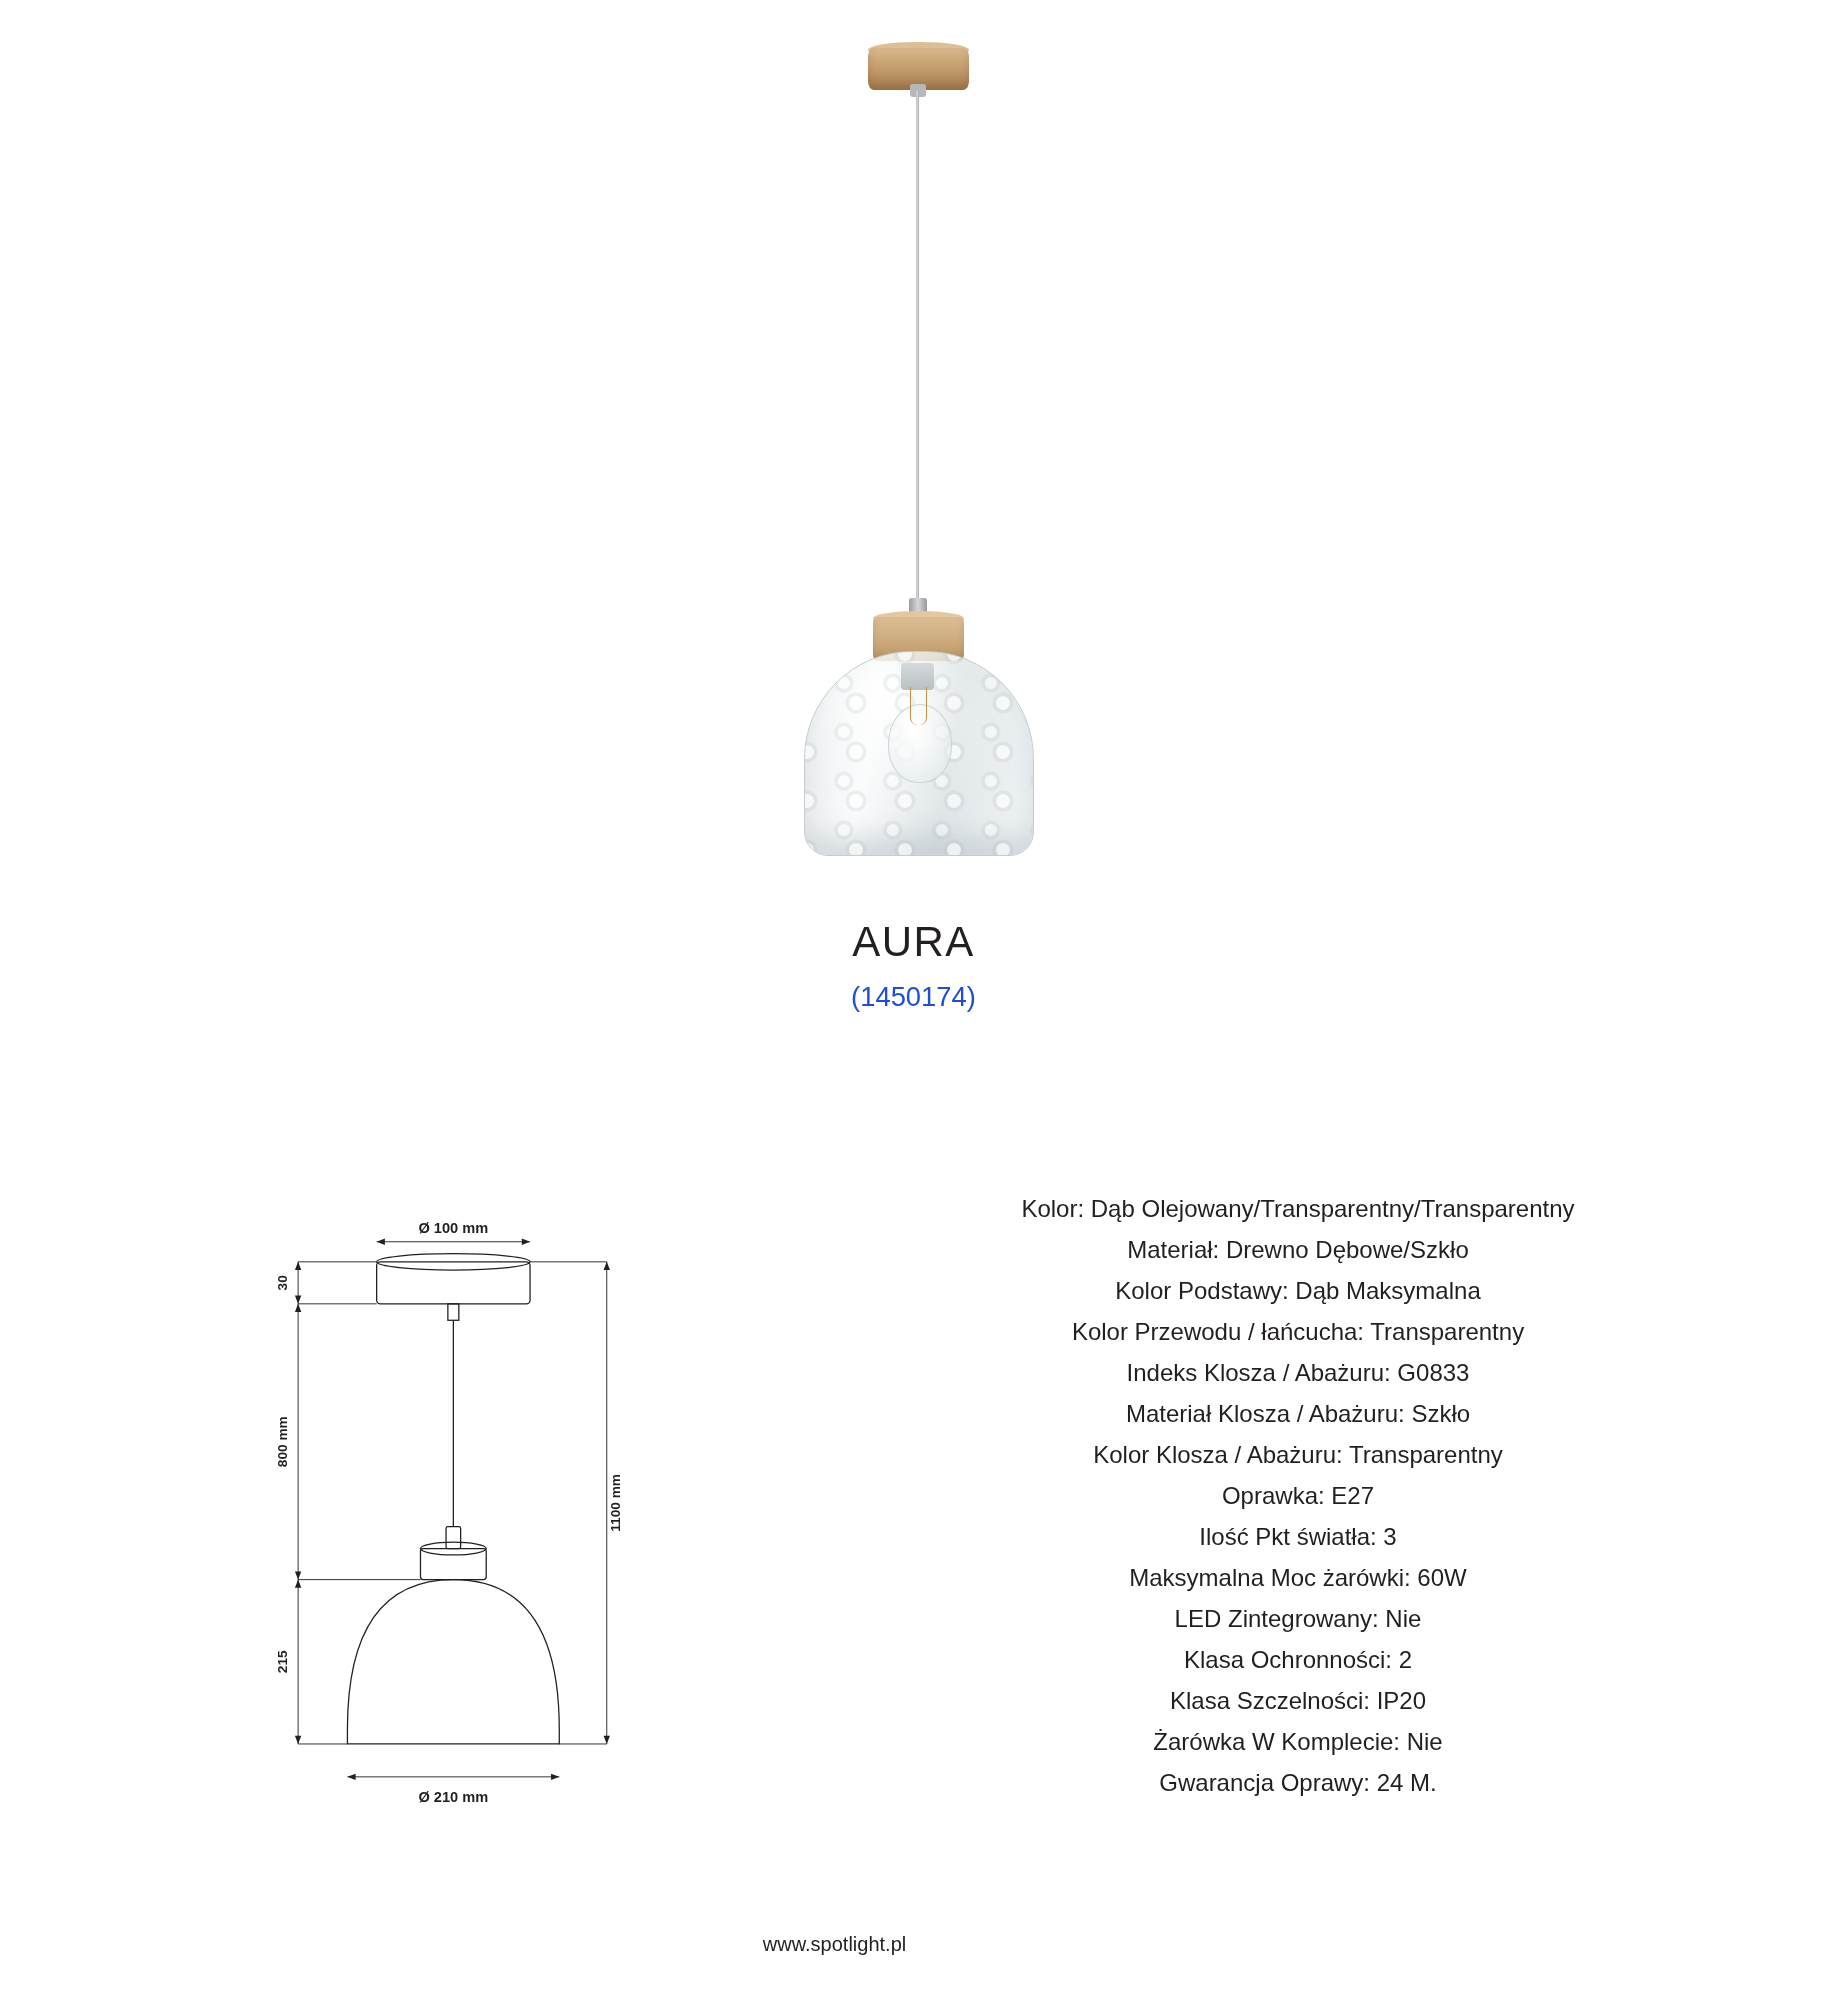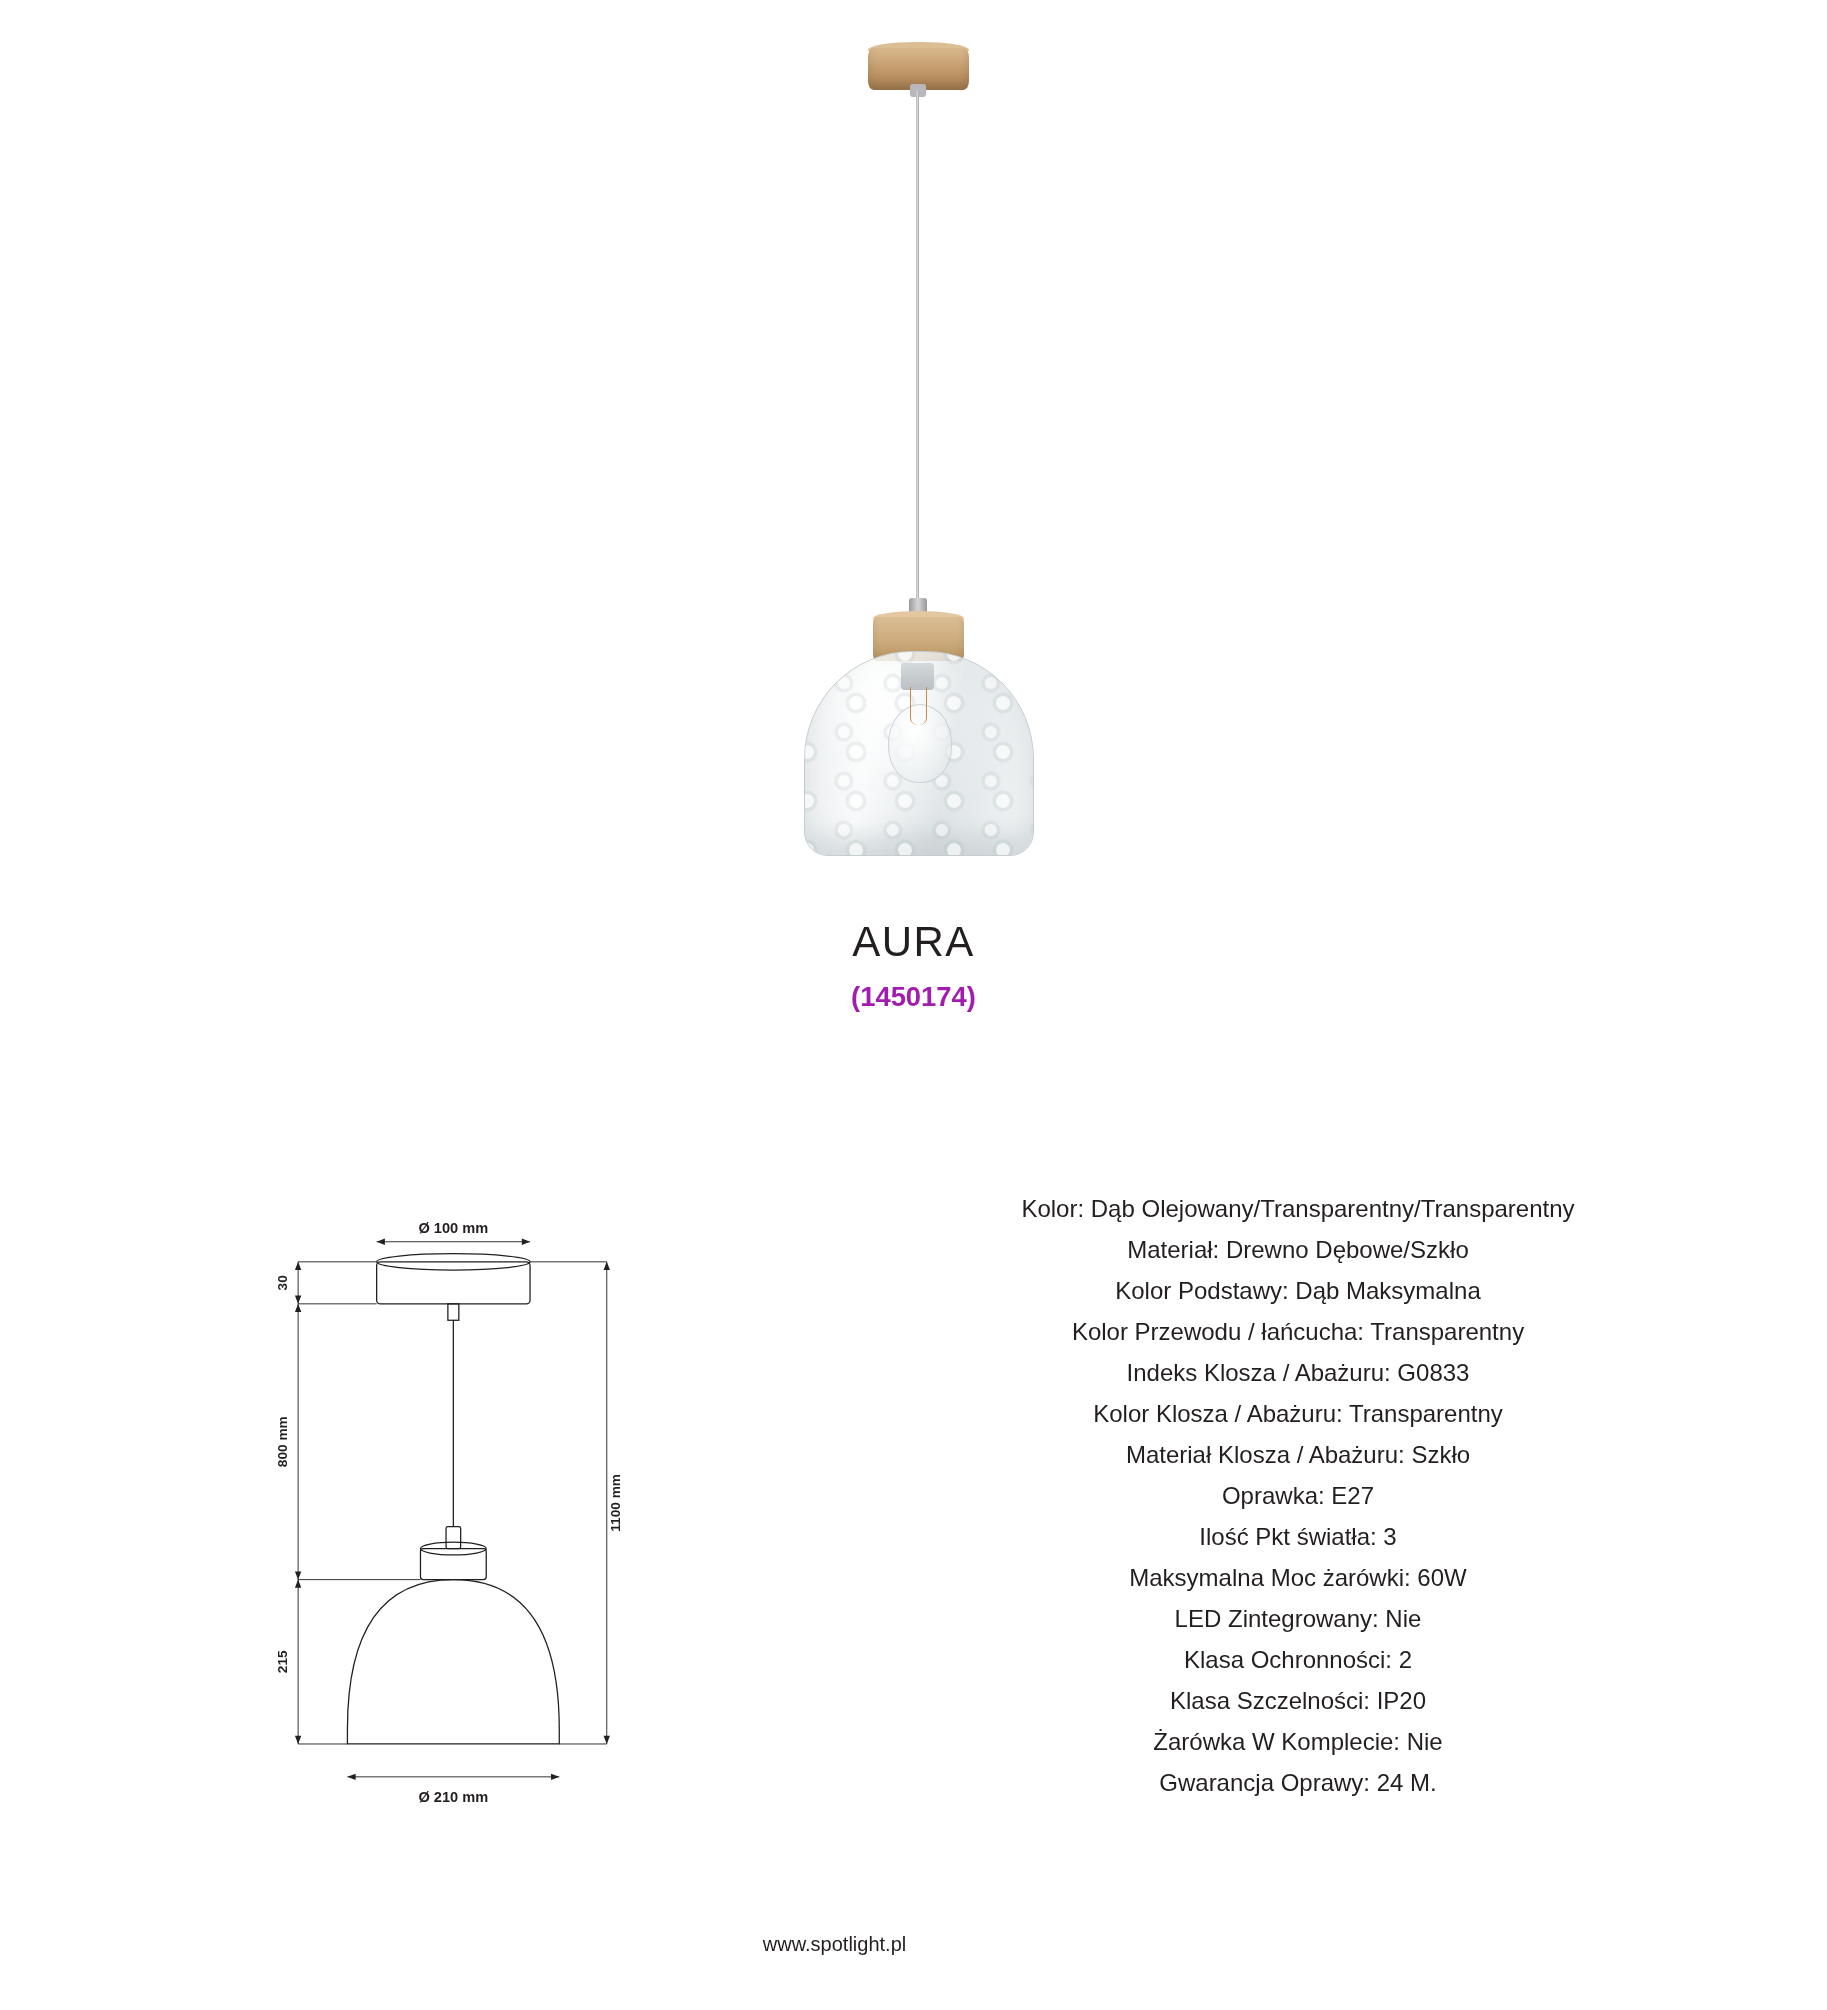--- a/index.html
+++ b/index.html
@@ -154,22 +154,22 @@
   }
   .product-name {
     font-size: 42px;
     letter-spacing: 1.4px;
     color: #231f20;
     font-weight: 400;
   }
   .product-code {
     margin-top: 14.6px;
     font-size: 27.4px;
-    color: #a21caf;
-    font-weight: 700;
+    color: #1d4ed8;
+    font-weight: 400;
   }
 
   
   .tech-drawing {
     position: absolute;
     left: 265px;
     top: 1218px;
     width: 384px;
     height: 694px;
     font-weight: bold;
@@ -279,22 +279,22 @@
     <text x="388" y="312" text-anchor="middle" font-family="Liberation Sans, sans-serif" font-size="15" fill="#231f20" transform="rotate(-90 388 312)">1100 mm</text>
   </svg>
 </div>
 
 <div class="specs">
   <div class="spec-line">Kolor: Dąb Olejowany/Transparentny/Transparentny</div>
   <div class="spec-line">Materiał: Drewno Dębowe/Szkło</div>
   <div class="spec-line">Kolor Podstawy: Dąb Maksymalna</div>
   <div class="spec-line">Kolor Przewodu / łańcucha: Transparentny</div>
   <div class="spec-line">Indeks Klosza / Abażuru: G0833</div>
+  <div class="spec-line">Materiał Klosza / Abażuru: Szkło</div>
   <div class="spec-line">Kolor Klosza / Abażuru: Transparentny</div>
-  <div class="spec-line">Materiał Klosza / Abażuru: Szkło</div>
   <div class="spec-line">Oprawka: E27</div>
   <div class="spec-line">Ilość Pkt światła: 3</div>
   <div class="spec-line">Maksymalna Moc żarówki: 60W</div>
   <div class="spec-line">LED Zintegrowany: Nie</div>
   <div class="spec-line">Klasa Ochronności: 2</div>
   <div class="spec-line">Klasa Szczelności: IP20</div>
   <div class="spec-line">Żarówka W Komplecie: Nie</div>
   <div class="spec-line">Gwarancja Oprawy: 24 M.</div>
 </div>
 

